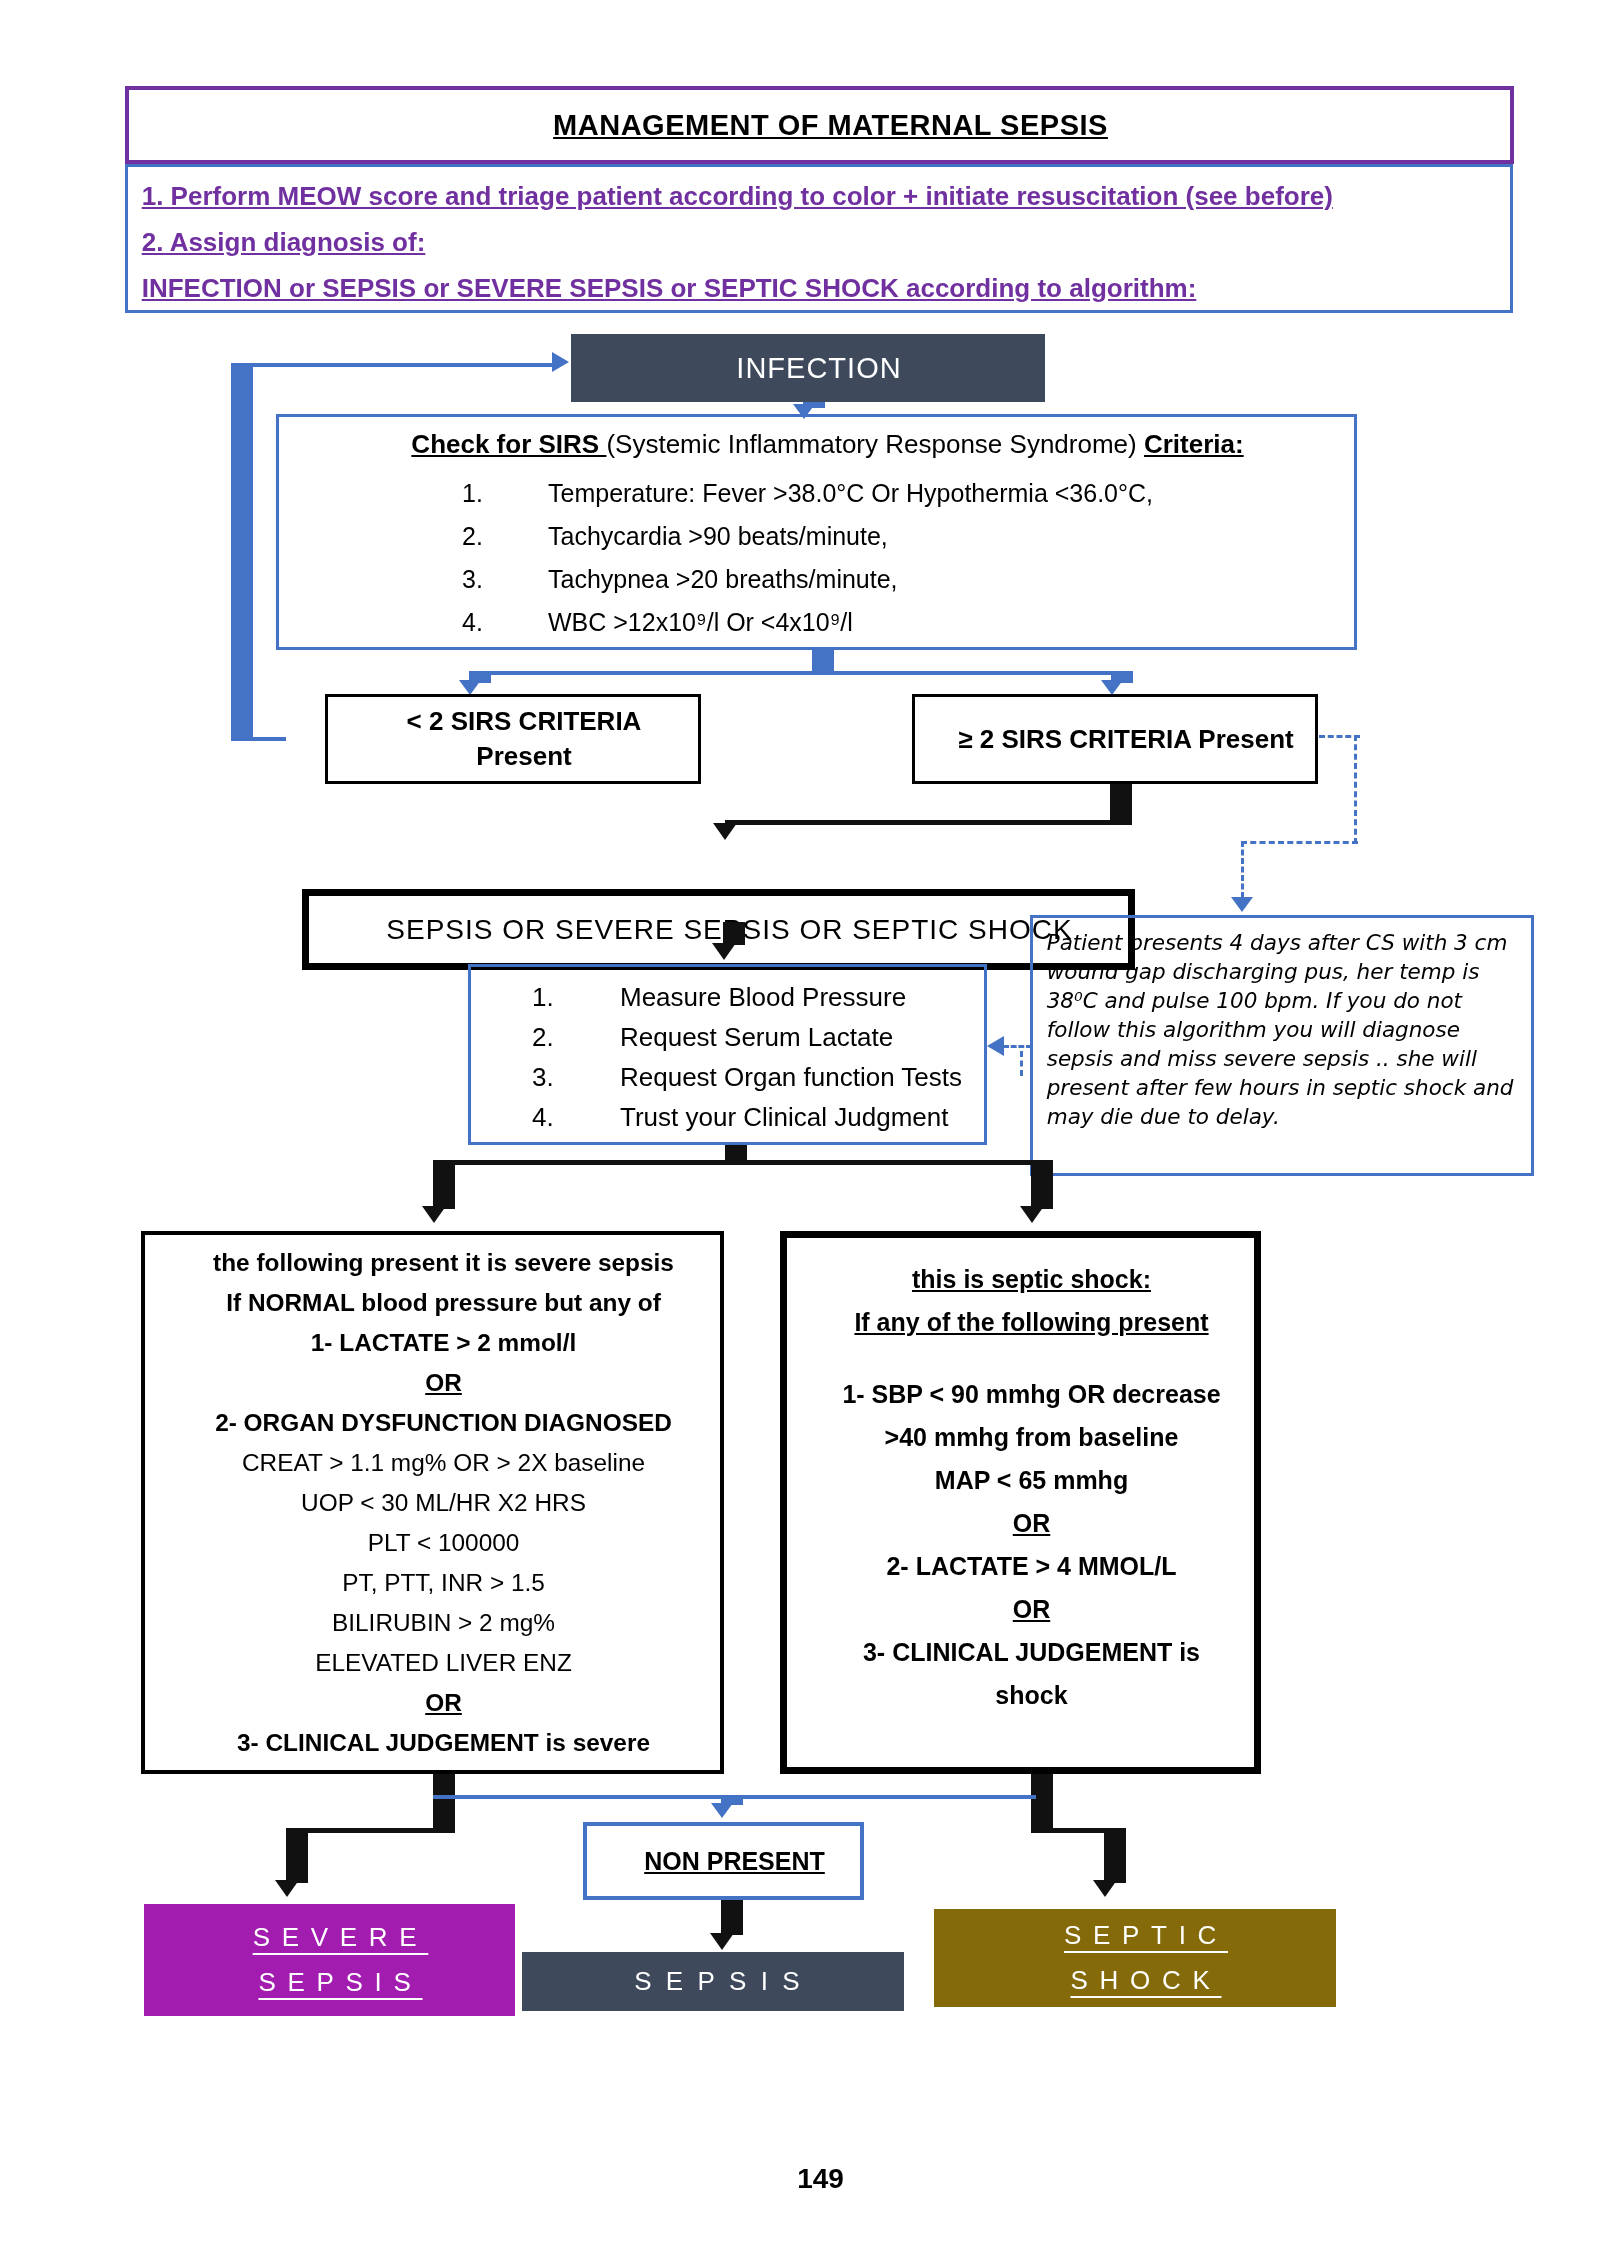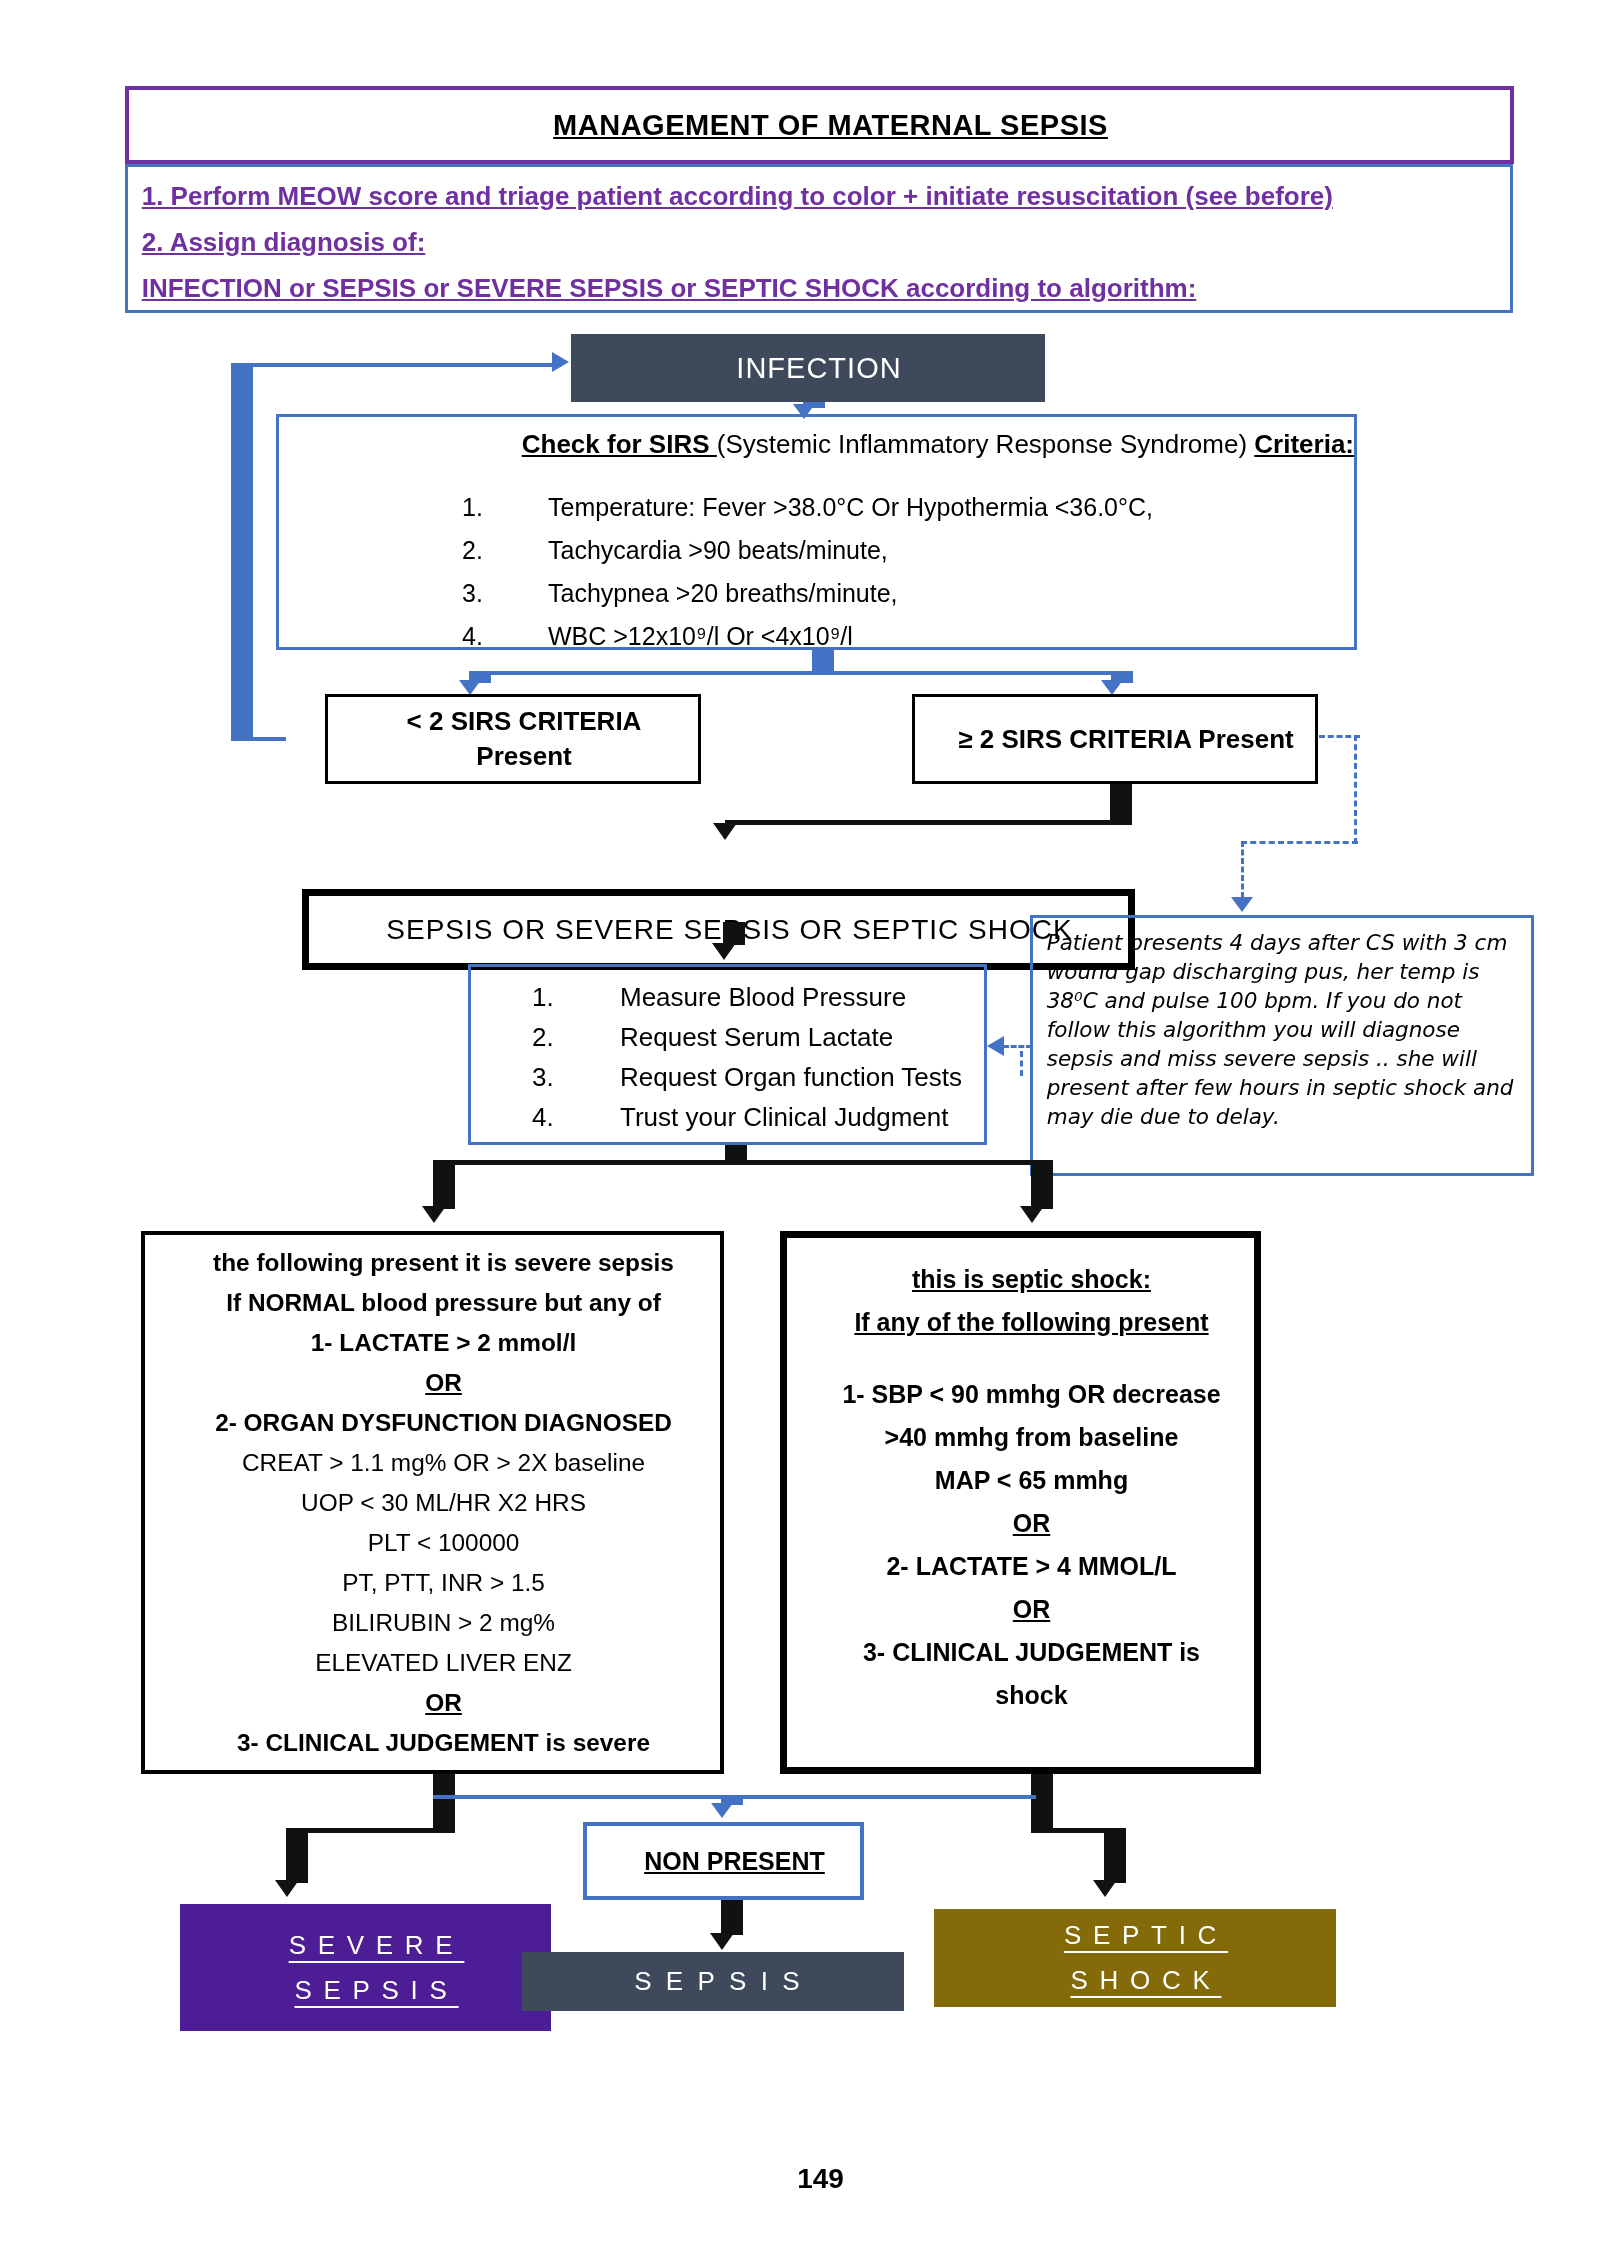--- a/index.html
+++ b/index.html
@@ -22,42 +22,42 @@
   .b{font-weight:bold;}
   
   #title-box{left:125px;top:86px;width:1389px;height:78px;border:4.9px solid #7030A0;}
   #title-box span{font-size:29px;font-weight:bold;text-decoration:underline;letter-spacing:0.5px;}
   #instr-box{left:125px;top:164px;width:1388px;height:149px;border:3.9px solid #4472C4;
              padding:5.9px 13.7px;color:#7030A0;font-weight:bold;font-size:26px;line-height:46px;}
   .instr-line{text-decoration:underline;white-space:nowrap;}
   
   #infection-node{left:571px;top:334px;width:474px;height:68px;background:#3E4A5C;color:#fff;font-size:29px;letter-spacing:1px;}
   #sirs-box{left:276px;top:414px;width:1081px;height:236px;padding-top:11.7px;font-size:25px;}
-  #sirs-head{text-align:right;font-size:26px;margin-bottom:26px;}
+  #sirs-head{text-align:center;font-size:26px;margin-bottom:12px;}
   .li{display:flex;padding-left:161px;line-height:43px;}
   .li .num{width:86px;flex:0 0 auto;}
   #lt2-node{left:283px;top:694px;width:376px;height:90px;border:3.9px solid #000;font-size:26px;font-weight:bold;line-height:35px;margin-left:42px;}
   #ge2-node{left:912px;top:694px;width:406px;height:90px;border:3.9px solid #000;font-size:26px;font-weight:bold;}
   #triage-node{left:302px;top:889px;width:833px;height:81px;border:7.8px solid #000;font-size:28px;letter-spacing:1px;}
   #assess-box{left:468px;top:964px;width:519px;height:181px;padding-top:9.8px;font-size:26px;}
   #assess-box .li{padding-left:39px;line-height:40px;}
   #assess-box .num{width:88px;}
   #note-box{left:1030px;top:915px;width:504px;height:261px;border:3.9px solid #4472C4;padding:9.8px 13.7px;
             font-family:"DejaVu Sans",sans-serif;font-style:italic;font-size:21.5px;line-height:29px;}
   
   #severe-criteria{left:141px;top:1231px;width:583px;height:543px;border:4.9px solid #000;
                    padding-top:7.8px;text-align:center;font-size:24.4px;line-height:40px;}
   #shock-criteria{left:780px;top:1231px;width:481px;height:543px;border:7.8px solid #000;
                   padding-top:19.5px;text-align:center;font-size:25px;font-weight:bold;line-height:43px;}
   .spacer{height:29px;}
   
   #non-present-node{left:583px;top:1822px;width:281px;height:78px;border:4.9px solid #4472C4;font-size:25px;font-weight:bold;}
   #non-present-node span{text-decoration:underline;text-align:right;}
   .result{color:#fff;letter-spacing:.45em;font-size:26px;}
-  #severe-result{left:144px;top:1904px;width:371px;height:127px;background:#4c1d95;line-height:45px;margin-left:36px;}
+  #severe-result{left:144px;top:1904px;width:371px;height:112px;background:#a21caf;line-height:45px;}
   #sepsis-result{left:522px;top:1952px;width:382px;height:59px;background:#3E4A5C;letter-spacing:.55em;}
   #shock-result{left:934px;top:1909px;width:402px;height:98px;background:#846A08;line-height:45px;}
   .result .u{text-underline-offset:6.8px;}
   #page-number{left:0;top:2163px;width:1619px;text-align:center;font-size:28px;font-weight:bold;}
 </style>
 </head>
 <body>
 
 <div id="page">
 

